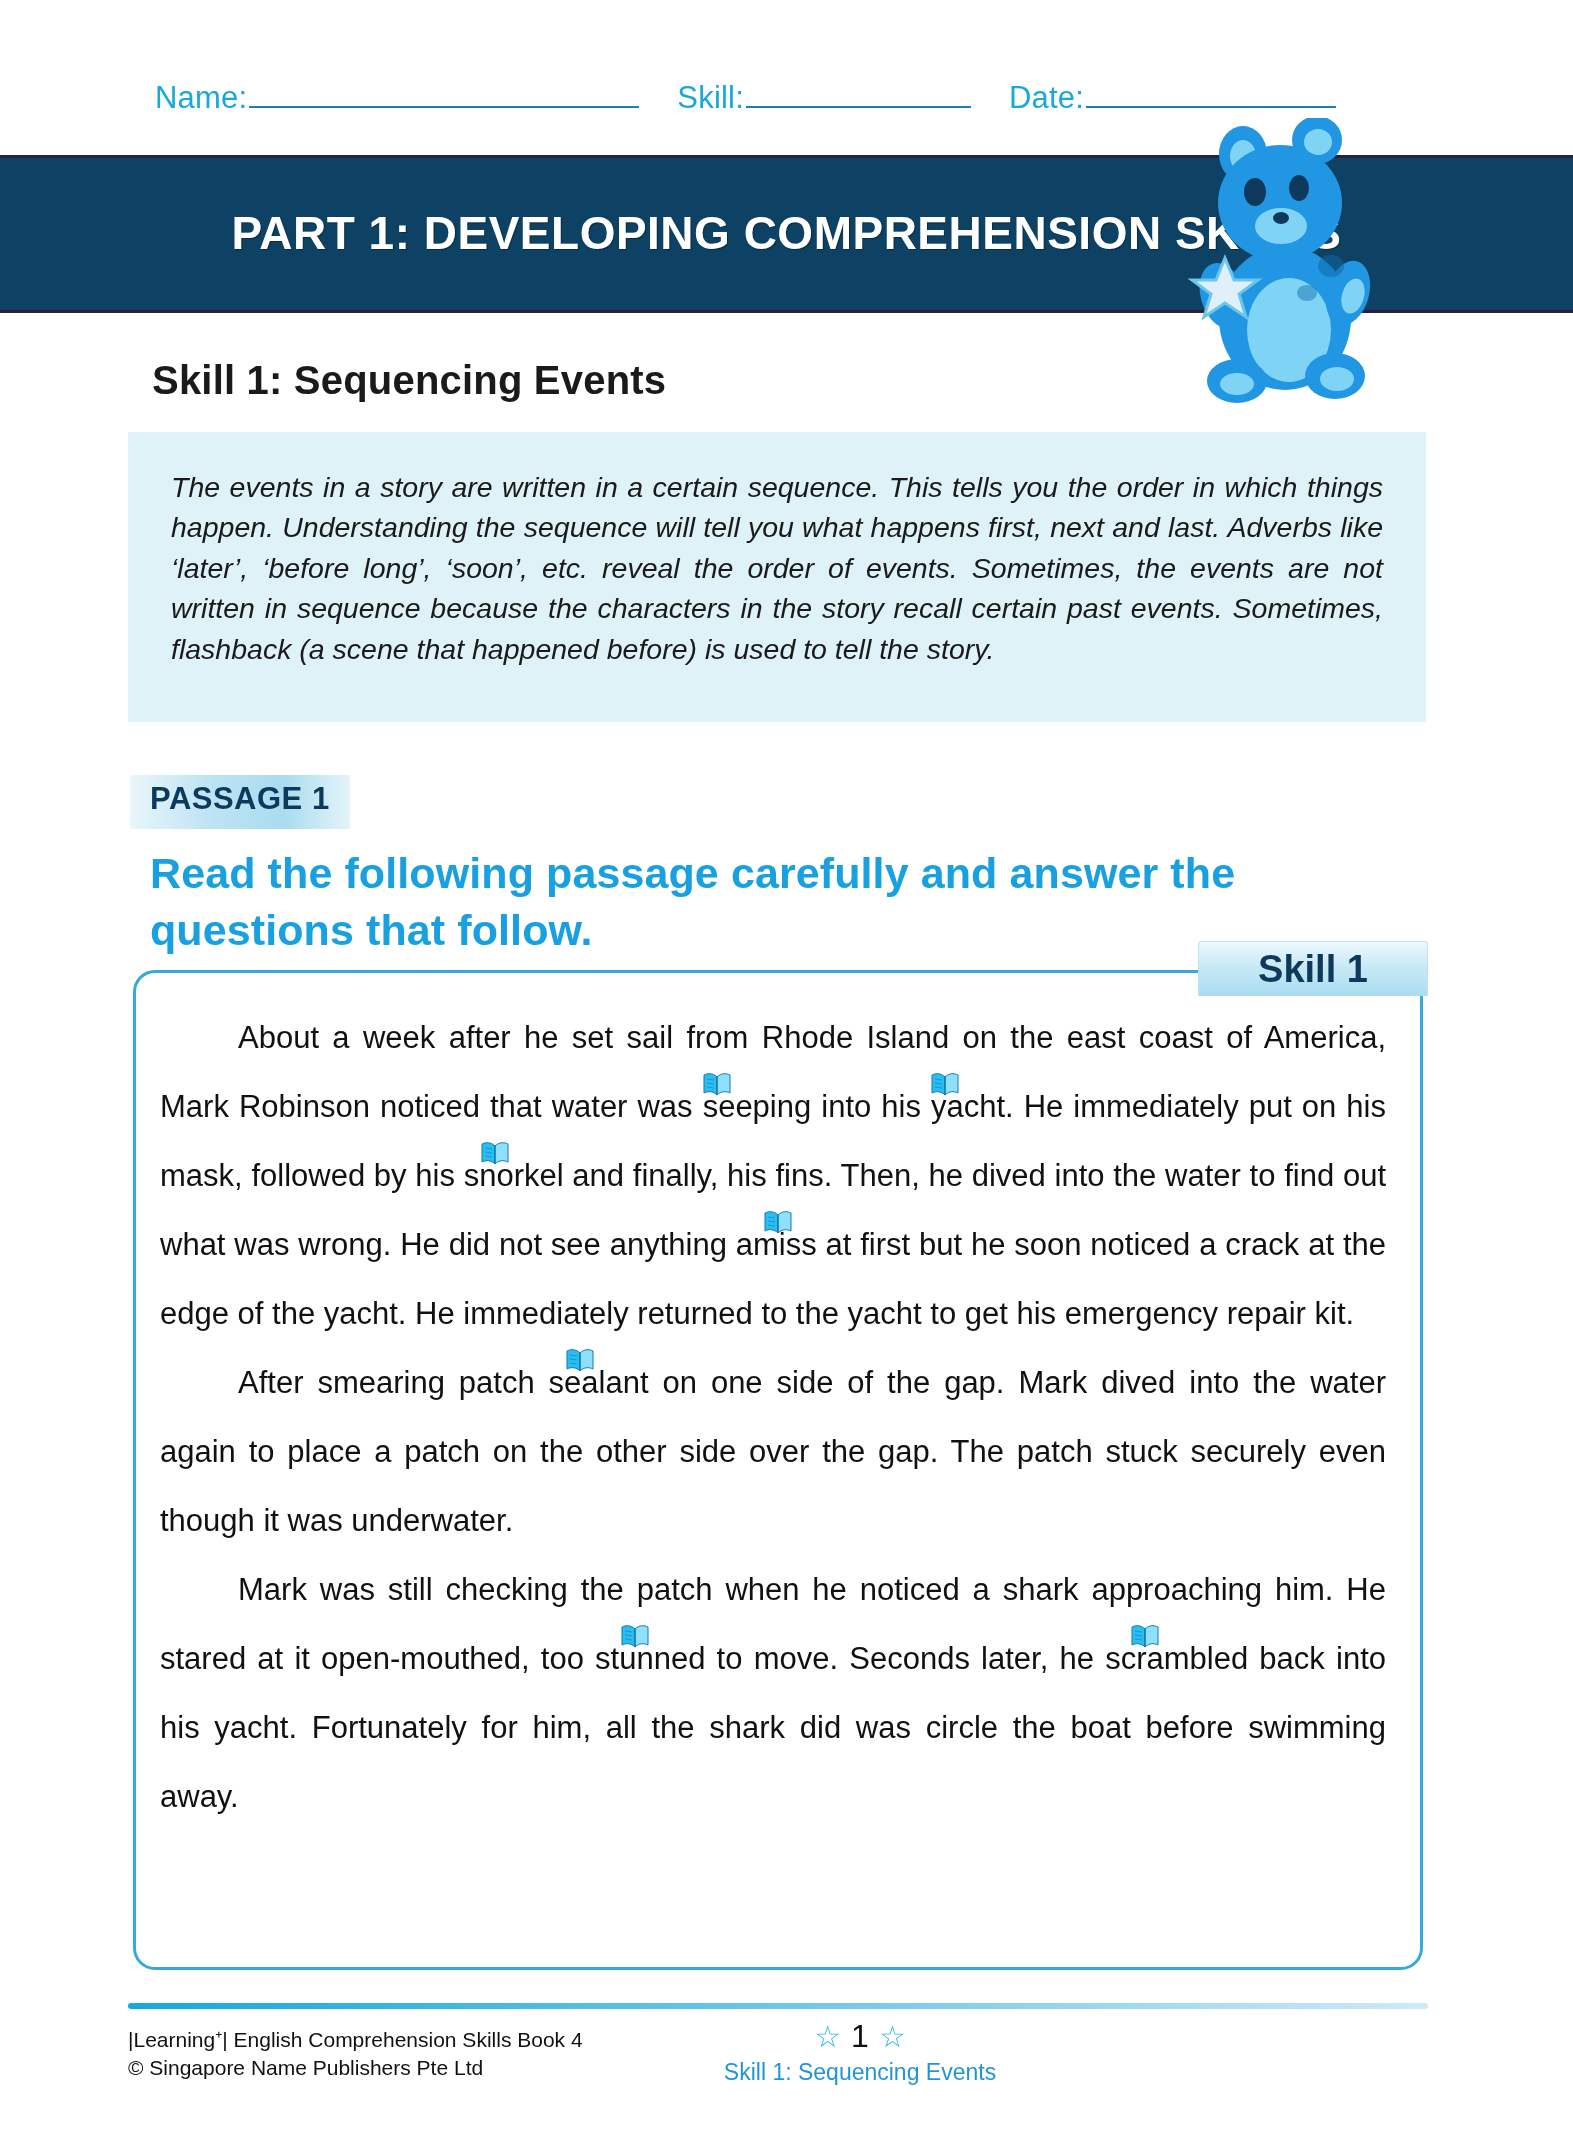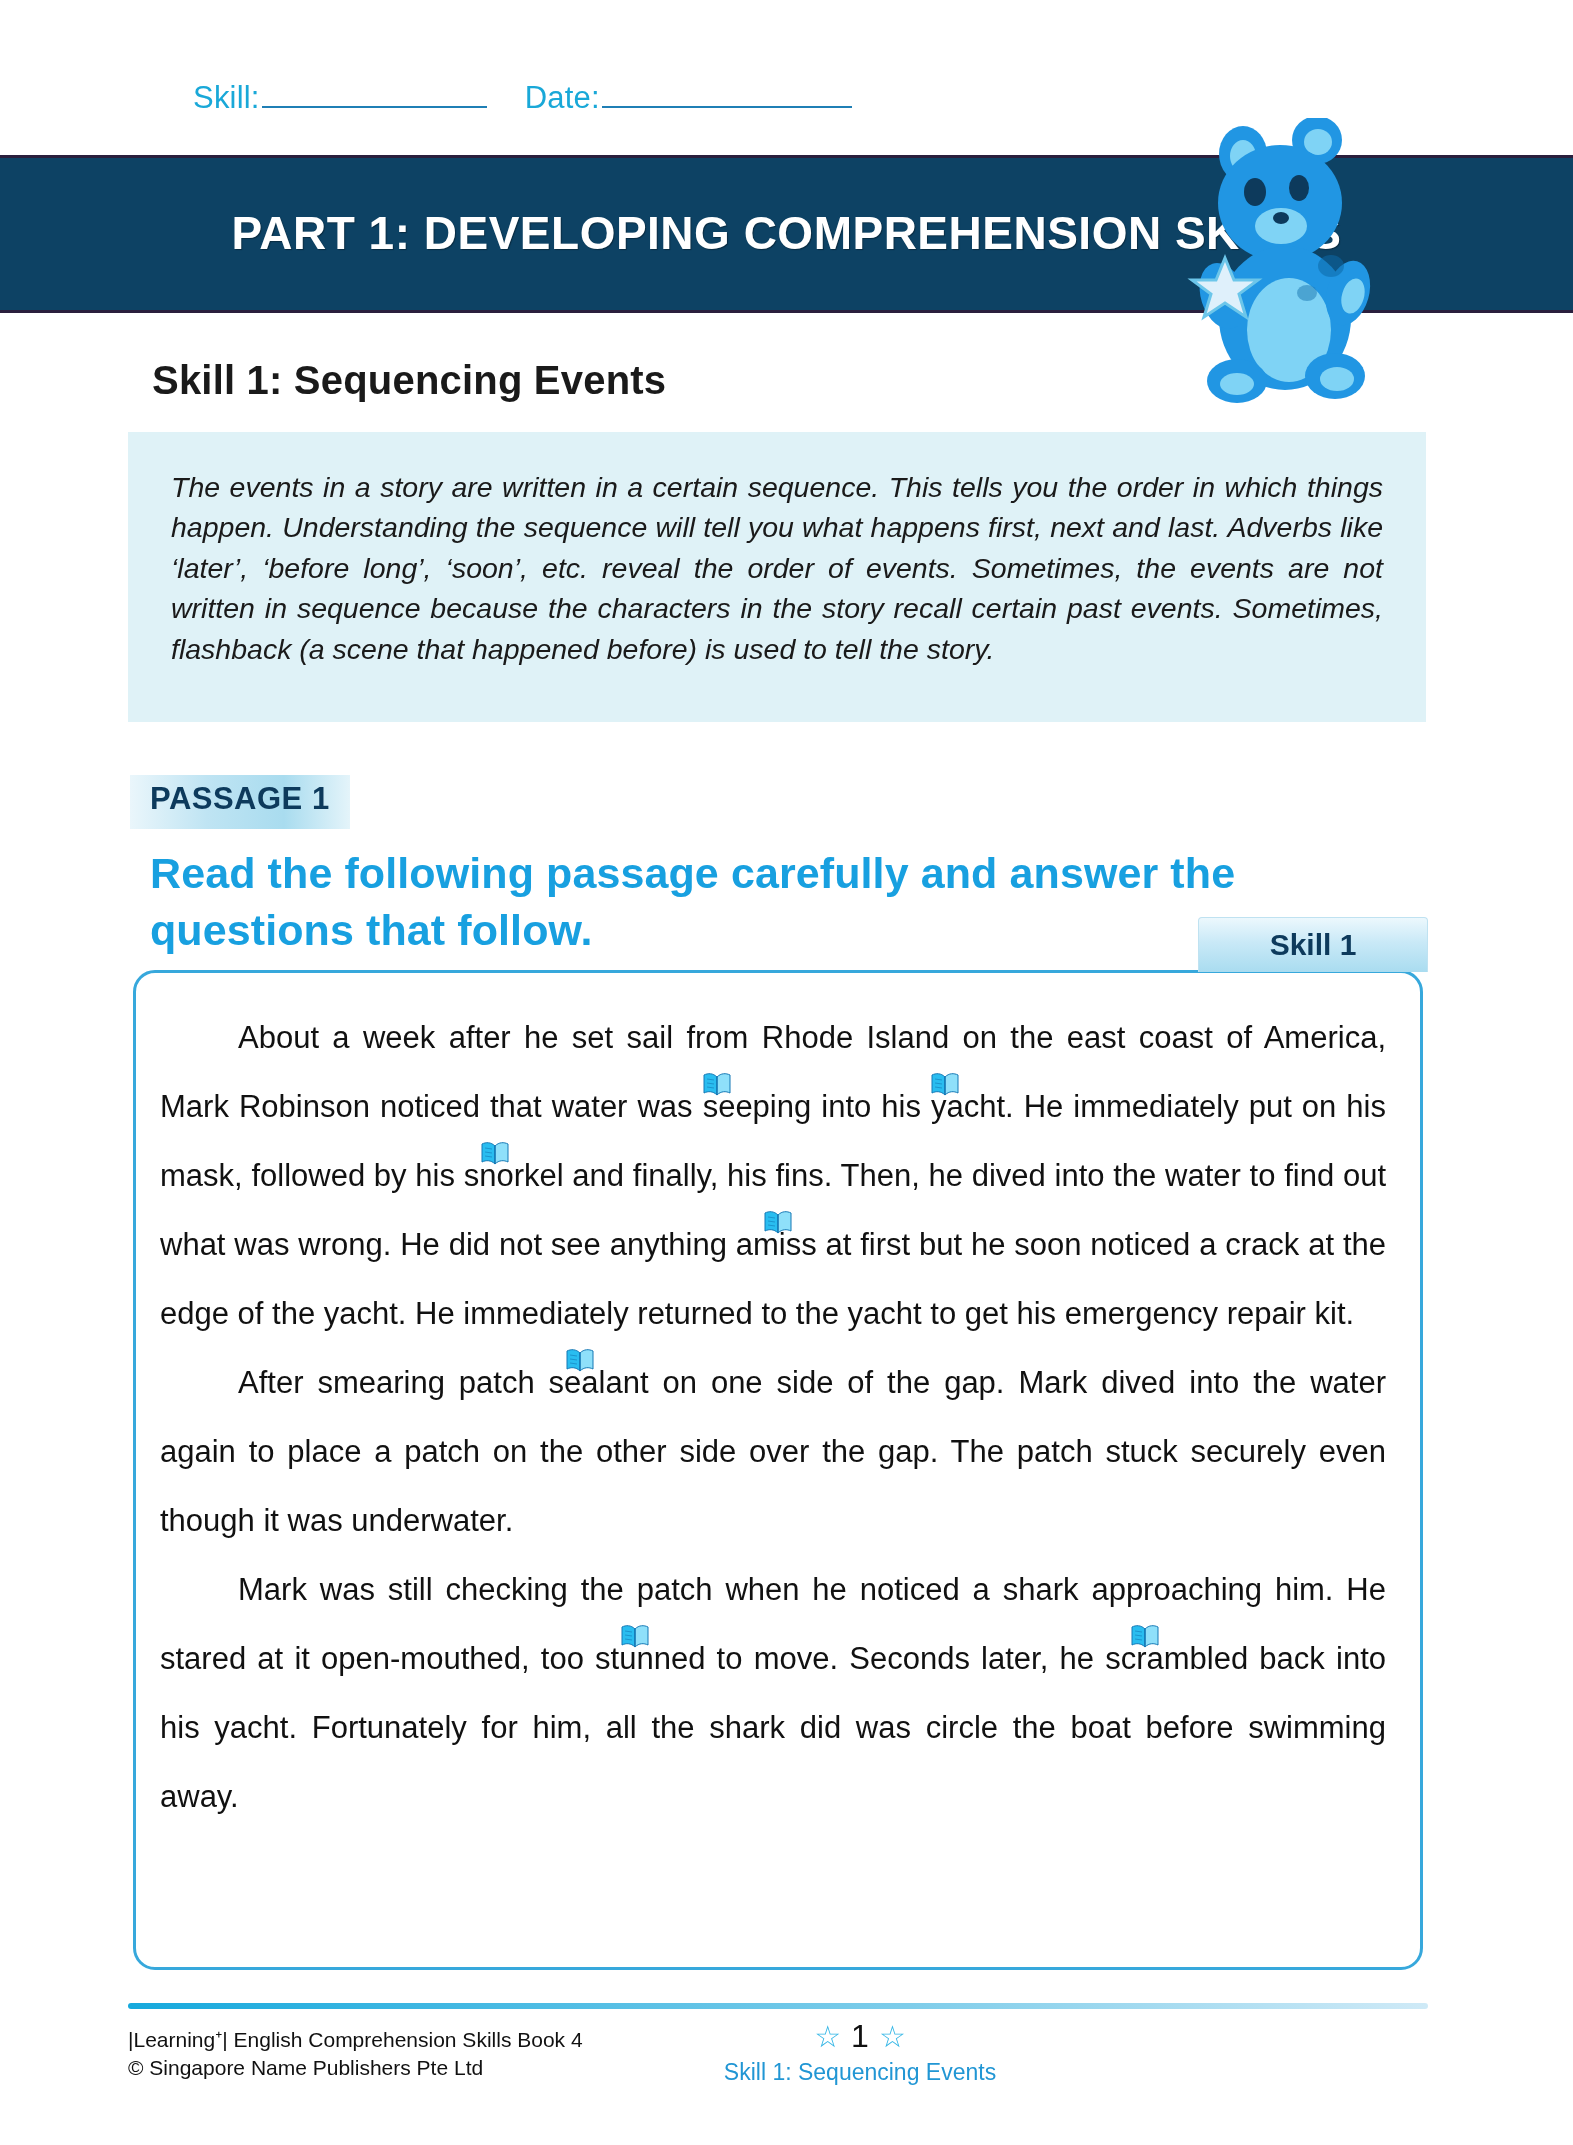--- a/index.html
+++ b/index.html
@@ -131,32 +131,32 @@
     font-size: 43px;
     font-weight: bold;
     color: #18a0e0;
     line-height: 1.32;
     letter-spacing: 0.1px;
   }
 
   
   .skill-tab {
     position: absolute;
-    top: 917px;
+    top: 941px;
     left: 1198px;
     width: 228px;
     height: 54px;
     background: linear-gradient(180deg,#ecf8fd 0%, #c9e9f7 45%, #a9dcf0 100%);
     border: 1px solid #bfe2f1;
     border-bottom: none;
     border-radius: 4px 4px 0 0;
     display: flex;
     align-items: center;
     justify-content: center;
-    font-size: 30px;
+    font-size: 38px;
     font-weight: bold;
     color: #0d3a5c;
     z-index: 3;
   }
 
   
   .passage-box {
     position: absolute;
     top: 970px;
     left: 133px;
@@ -232,20 +232,24 @@
   .footer-skill {
     margin-top: 4px;
     font-size: 23px;
     color: #2196d4;
   }
 </style>
 </head>
 <body>
 
 <div class="namerow">
+  <span class="field">
+    <span class="lbl">Name:</span>
+    <span class="rule rule-name"></span>
+  </span>
   <span class="gap-a"></span>
   <span class="field">
     <span class="lbl">Skill:</span>
     <span class="rule rule-class"></span>
   </span>
   <span class="gap-b"></span>
   <span class="field">
     <span class="lbl">Date:</span>
     <span class="rule rule-date"></span>
   </span>

